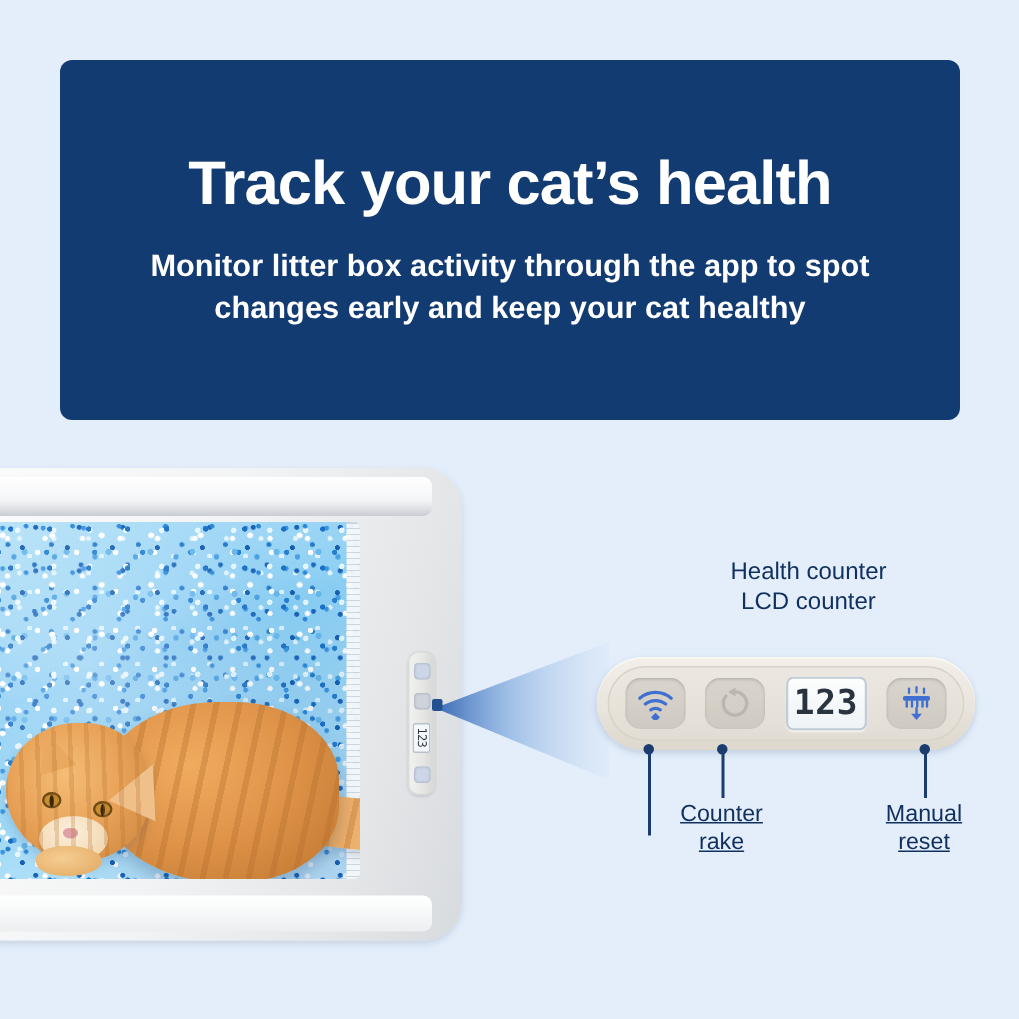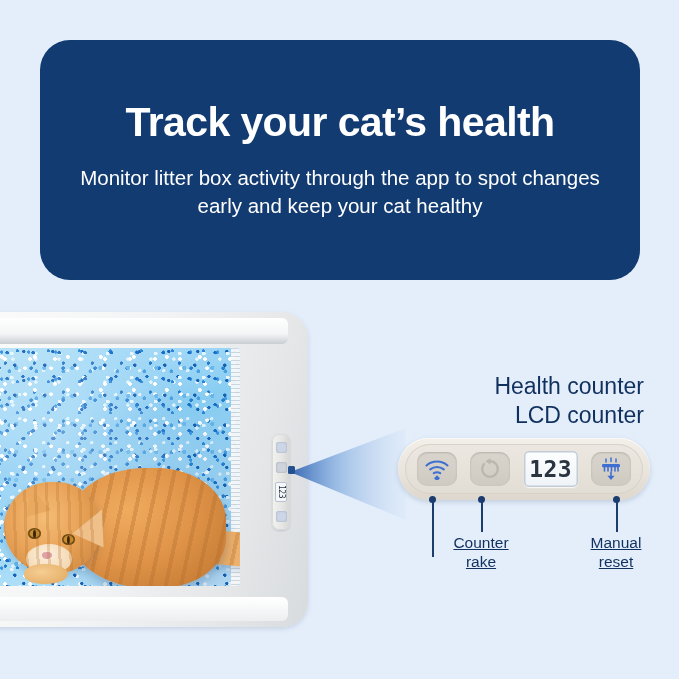--- a/index.html
+++ b/index.html
@@ -7,29 +7,29 @@
     width:679px;height:679px;overflow:hidden;
     background:#e4eefb;
     font-family:"Liberation Sans", sans-serif;
     position:relative;
   }
   #stage{position:absolute;inset:0;}
 
   
   .headline-card{
     position:absolute;left:40px;top:40px;width:600px;height:240px;
-    background:#123b72;border-radius:30px;
+    background:#123b72;border-radius:8px;
     display:flex;flex-direction:column;align-items:center;justify-content:center;
   }
   .headline-title{
     color:#ffffff;font-size:41px;font-weight:bold;letter-spacing:-0.6px;
     margin:0 0 20px 0;text-align:center;line-height:1.05;
   }
   .headline-sub{
-    color:#ffffff;font-size:20.5px;font-weight:normal;text-align:center;
+    color:#ffffff;font-size:20.5px;font-weight:bold;text-align:center;
     line-height:1.32;max-width:520px;margin:0;
   }
 
   
   .photo{
     position:absolute;left:-12px;top:312px;width:320px;height:315px;
   }
   .box-shell{
     position:absolute;left:0;top:0;width:320px;height:315px;
     background:linear-gradient(105deg,#fbfbfb 0%,#f2f3f4 45%,#e4e6e8 78%,#d7dадd 100%);
@@ -170,21 +170,21 @@
     transform:rotate(90deg);letter-spacing:-0.5px;
   }
   .mini-key.blue{background:#cdd6e6;}
 
   
   .cone{position:absolute;left:288px;top:420px;width:120px;height:110px;}
 
   
   .callout-title{
     position:absolute;left:434px;top:372px;width:210px;
-    color:#10305e;font-size:23px;line-height:1.26;text-align:right;
+    color:#10305e;font-size:16px;line-height:1.26;text-align:center;
   }
 
   
   .strip{
     position:absolute;left:398px;top:438px;width:252px;height:62px;
     background:linear-gradient(180deg,#f3efe9 0%,#e9e4dc 55%,#ddd7cd 100%);
     border-radius:31px;
     box-shadow:0 2px 5px rgba(70,90,120,.22), inset 0 1px 0 #fbf9f6;
   }
   .strip-inner{

